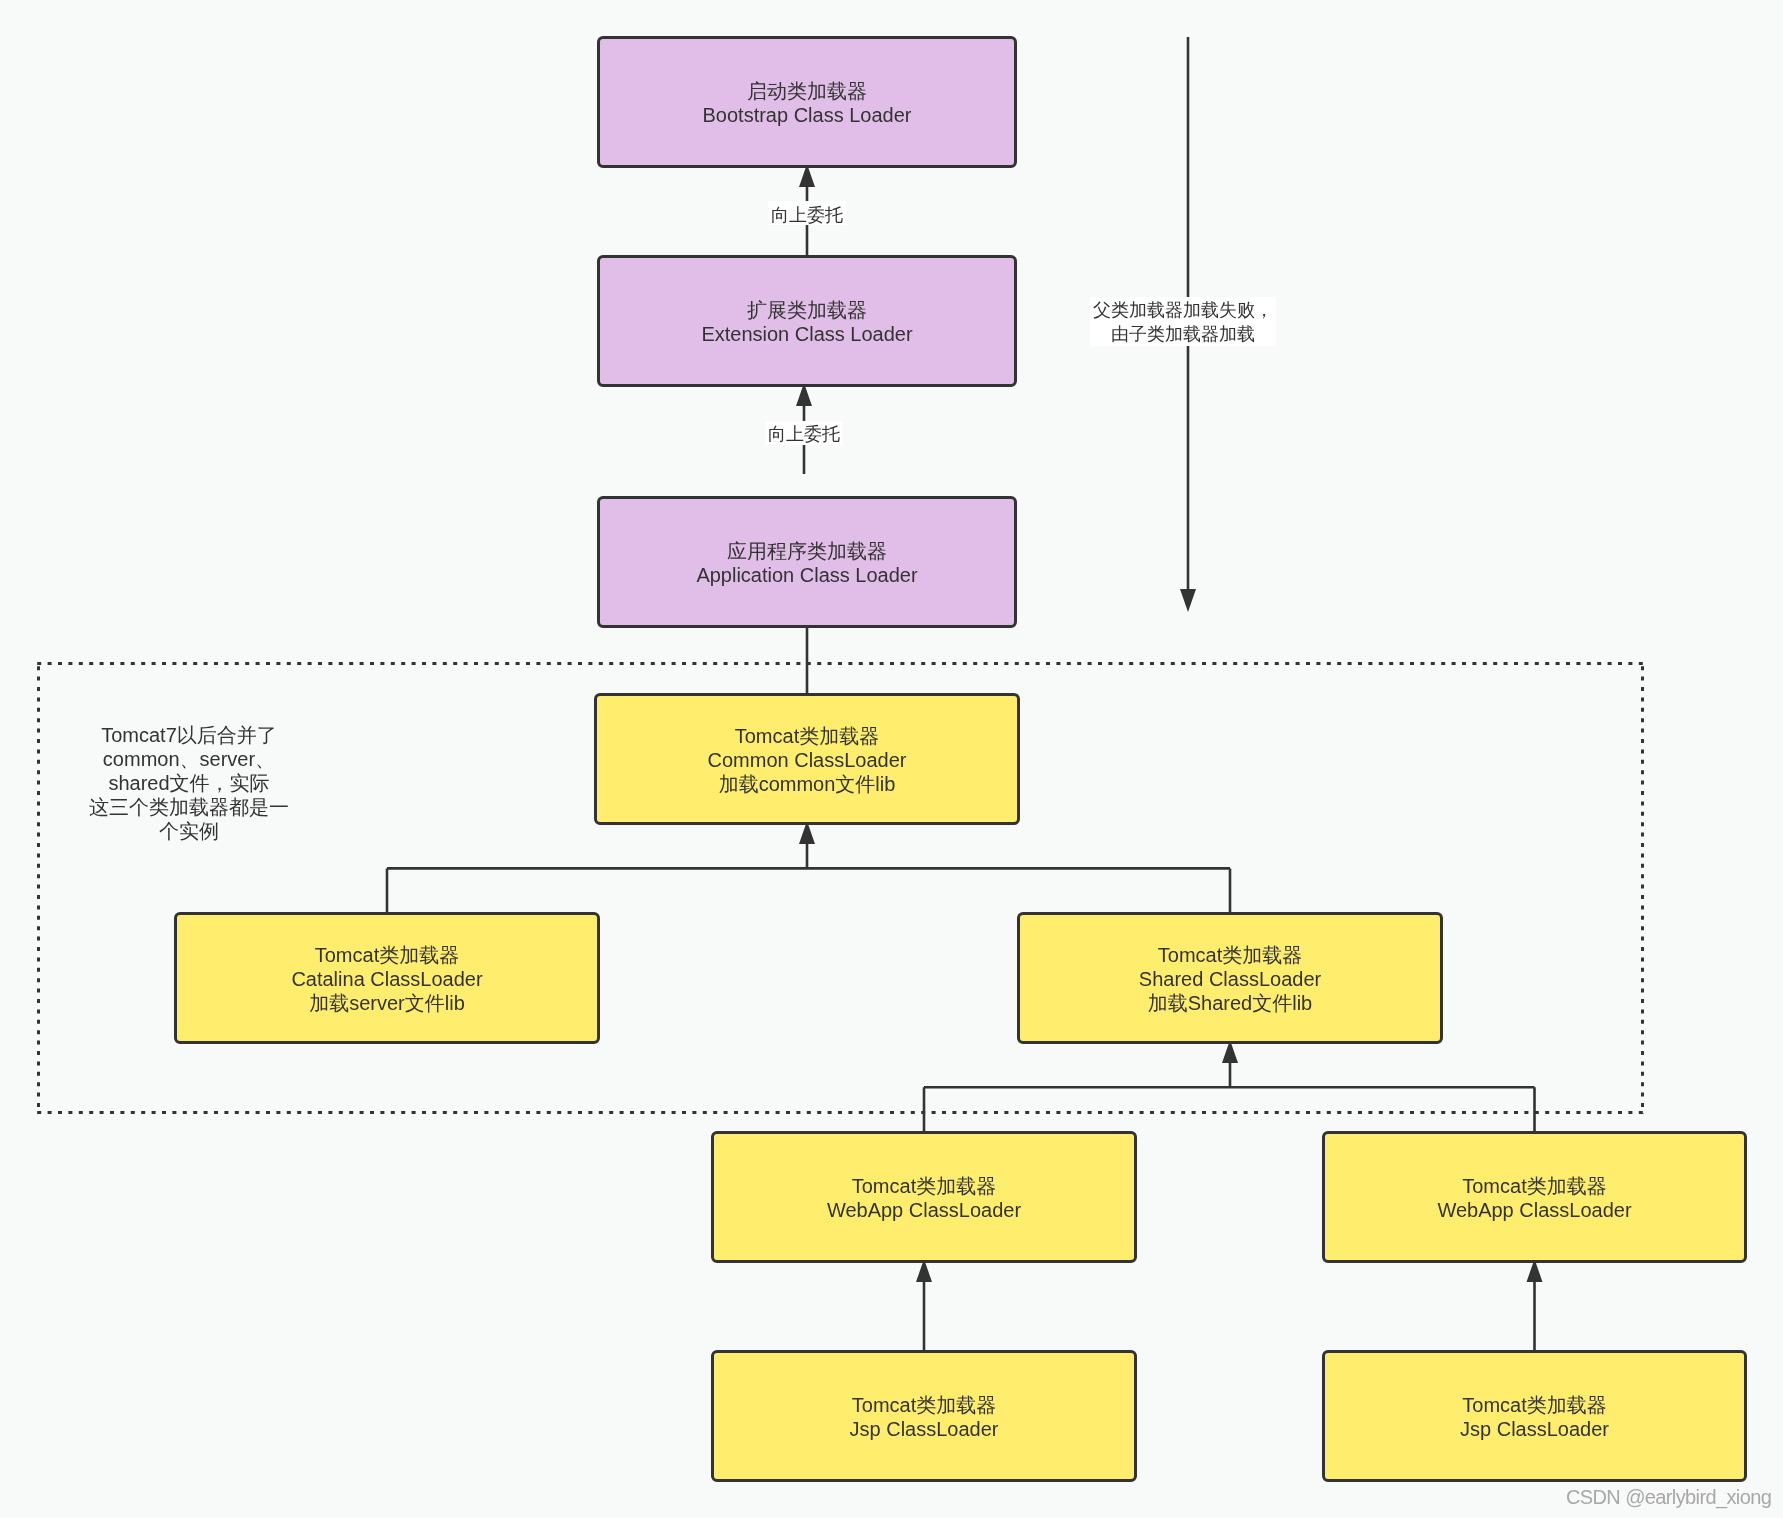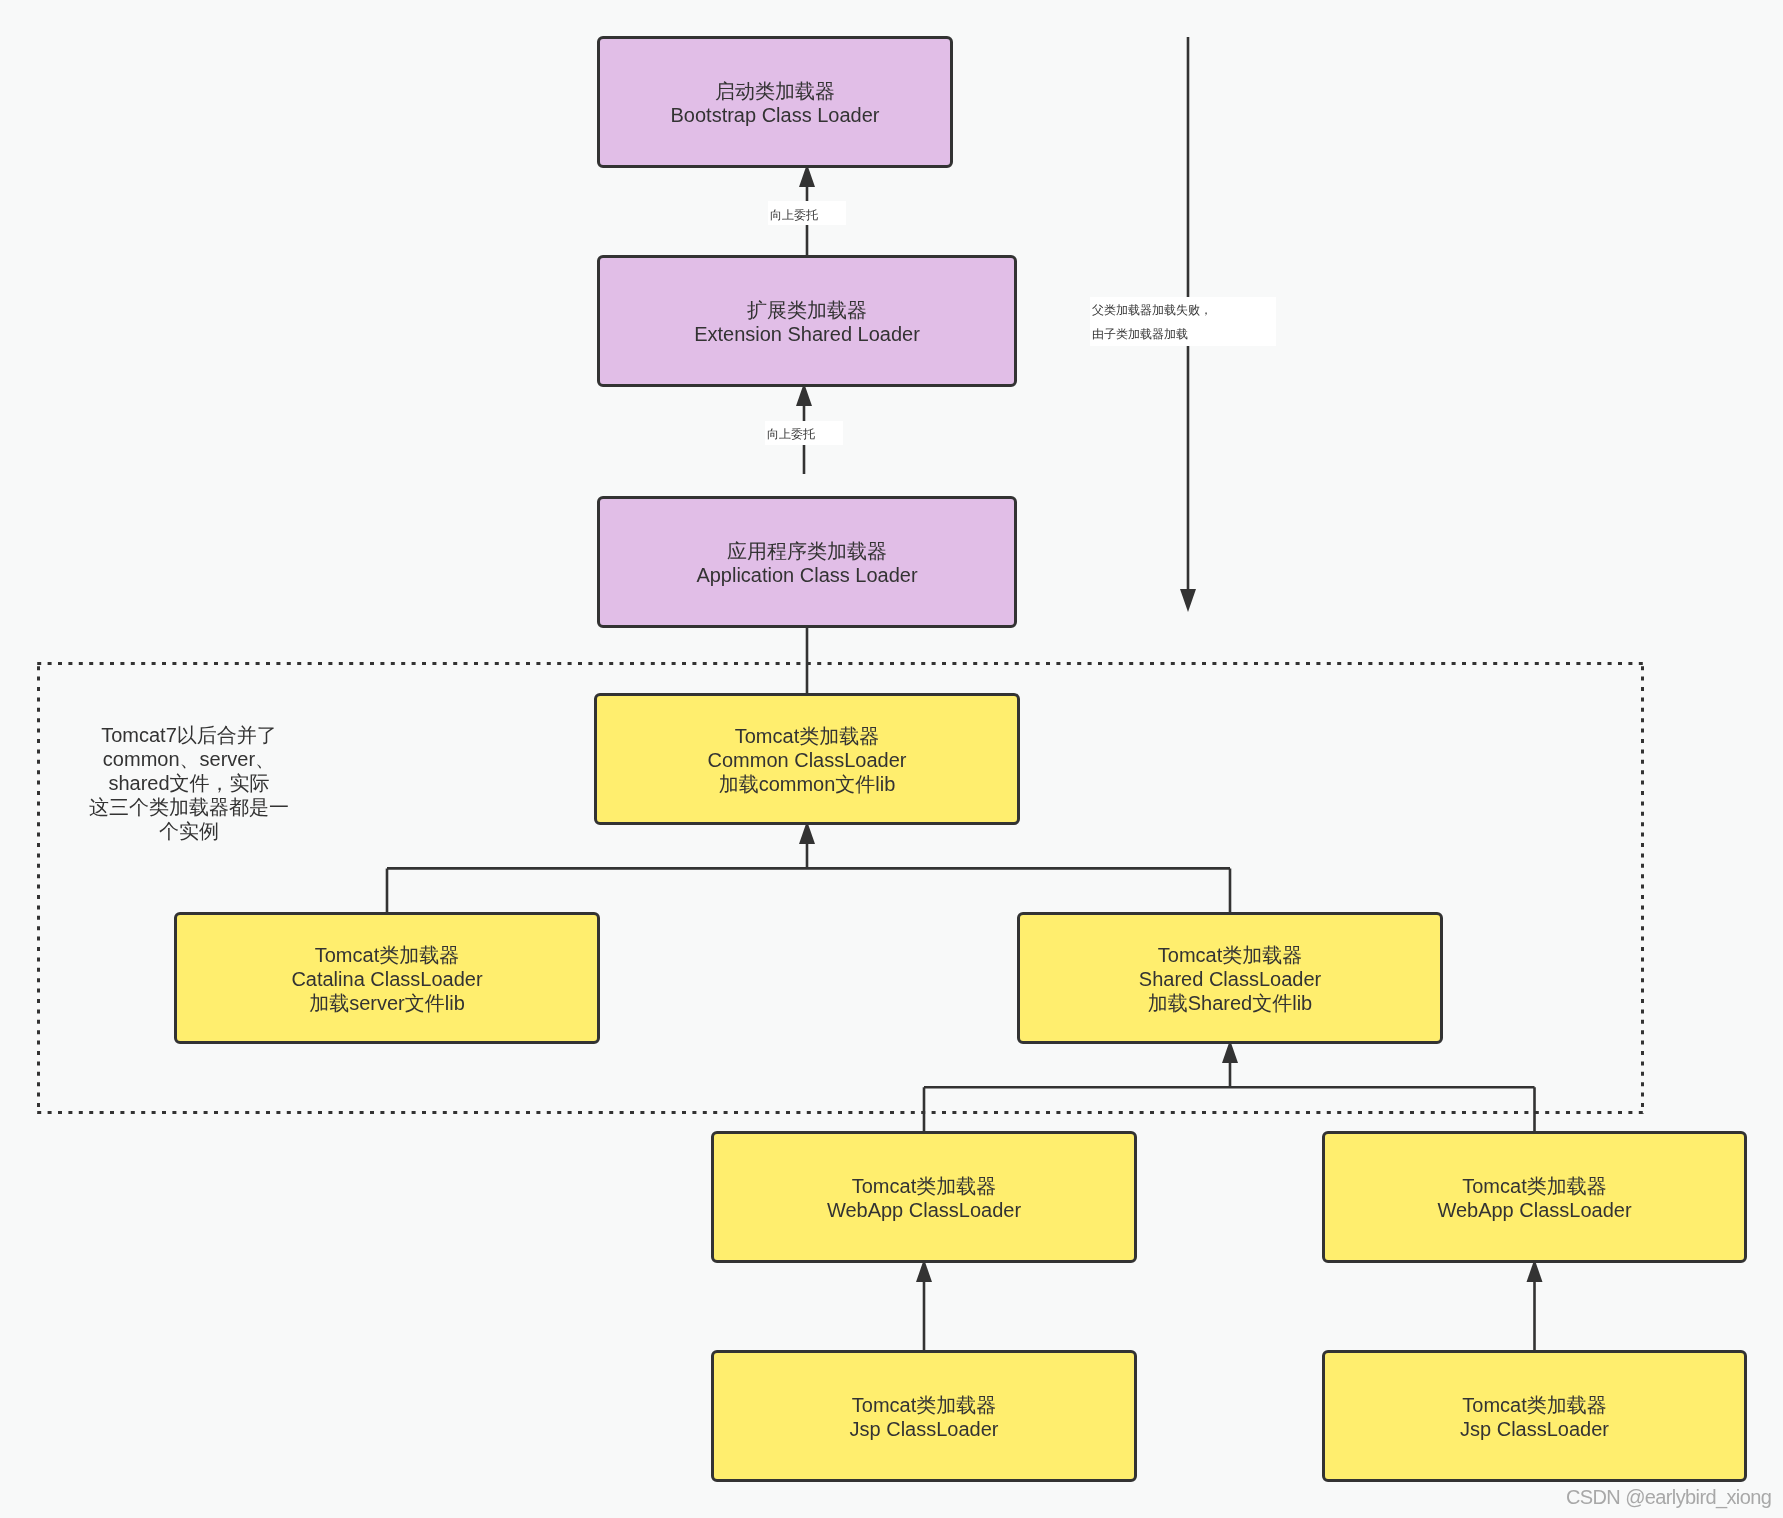--- a/index.html
+++ b/index.html
@@ -11,22 +11,22 @@
     overflow:hidden;
   }
   #stage{position:relative;width:1783px;height:1518px;background:#f8f9f9;}
   svg#edges{position:absolute;left:0;top:0;width:1783px;height:1518px;}
   .node{position:absolute;box-sizing:border-box;display:flex;align-items:center;
         justify-content:center;border:3px solid #333333;border-radius:6px;}
   .node.jvm{background:#e1bee7;}
   .node.tc{background:#ffee6e;justify-content:center;}
   .node .txt{text-align:center;line-height:24px;font-size:20px;color:#333333;
              white-space:pre-line;letter-spacing:0px;position:relative;top:0.5px;}
-  .edge-label{position:absolute;background:#ffffff;color:#333333;font-size:12px;
-              line-height:23.65px;white-space:pre-line;padding:2.8px 2px 0px;
+  .edge-label{position:absolute;background:#ffffff;color:#333333;font-size:18px;
+              line-height:23.65px;text-align:center;white-space:pre-line;padding:2.8px 2px 0px;
               box-sizing:border-box;}
   .note{position:absolute;color:#333333;font-size:20px;line-height:24px;
         text-align:center;white-space:pre-line;}
   #watermark{position:absolute;color:#a8a8a8;font-size:20px;letter-spacing:-0.62px;white-space:nowrap;}
 </style>
 </head>
 <body>
 
 <div id="stage">
 
@@ -60,28 +60,28 @@
       <polygon points="1188,612 1180,589 1196,589"></polygon>
     </g>
     <g fill="none" stroke="#333333" stroke-width="3" stroke-dasharray="4 6.4" stroke-linecap="butt">
       <path d="M37.2,663.5 L1644,663.5"></path>
       <path d="M37.2,1112.5 L1644,1112.5"></path>
       <path d="M38.5,662.2 L38.5,1114" stroke-dashoffset="6.4"></path>
       <path d="M1642.5,662.2 L1642.5,1114" stroke-dashoffset="6.4"></path>
     </g>
   </svg>
 
-  <div class="node jvm" style="left:597px;top:36px;width:356px;height:132px;">
+  <div class="node jvm" style="left:597px;top:36px;width:420px;height:132px;">
     <div class="txt">启动类加载器
 Bootstrap Class Loader</div>
   </div>
 
   <div class="node jvm" style="left:597px;top:255px;width:420px;height:132px;">
     <div class="txt">扩展类加载器
-Extension Shared Loader</div>
+Extension Class Loader</div>
   </div>
 
   <div class="node jvm" style="left:597px;top:496px;width:420px;height:132px;">
     <div class="txt">应用程序类加载器
 Application Class Loader</div>
   </div>
 
   <div class="node tc" style="left:594px;top:693px;width:426px;height:132px;">
     <div class="txt">Tomcat类加载器
 Common ClassLoader

